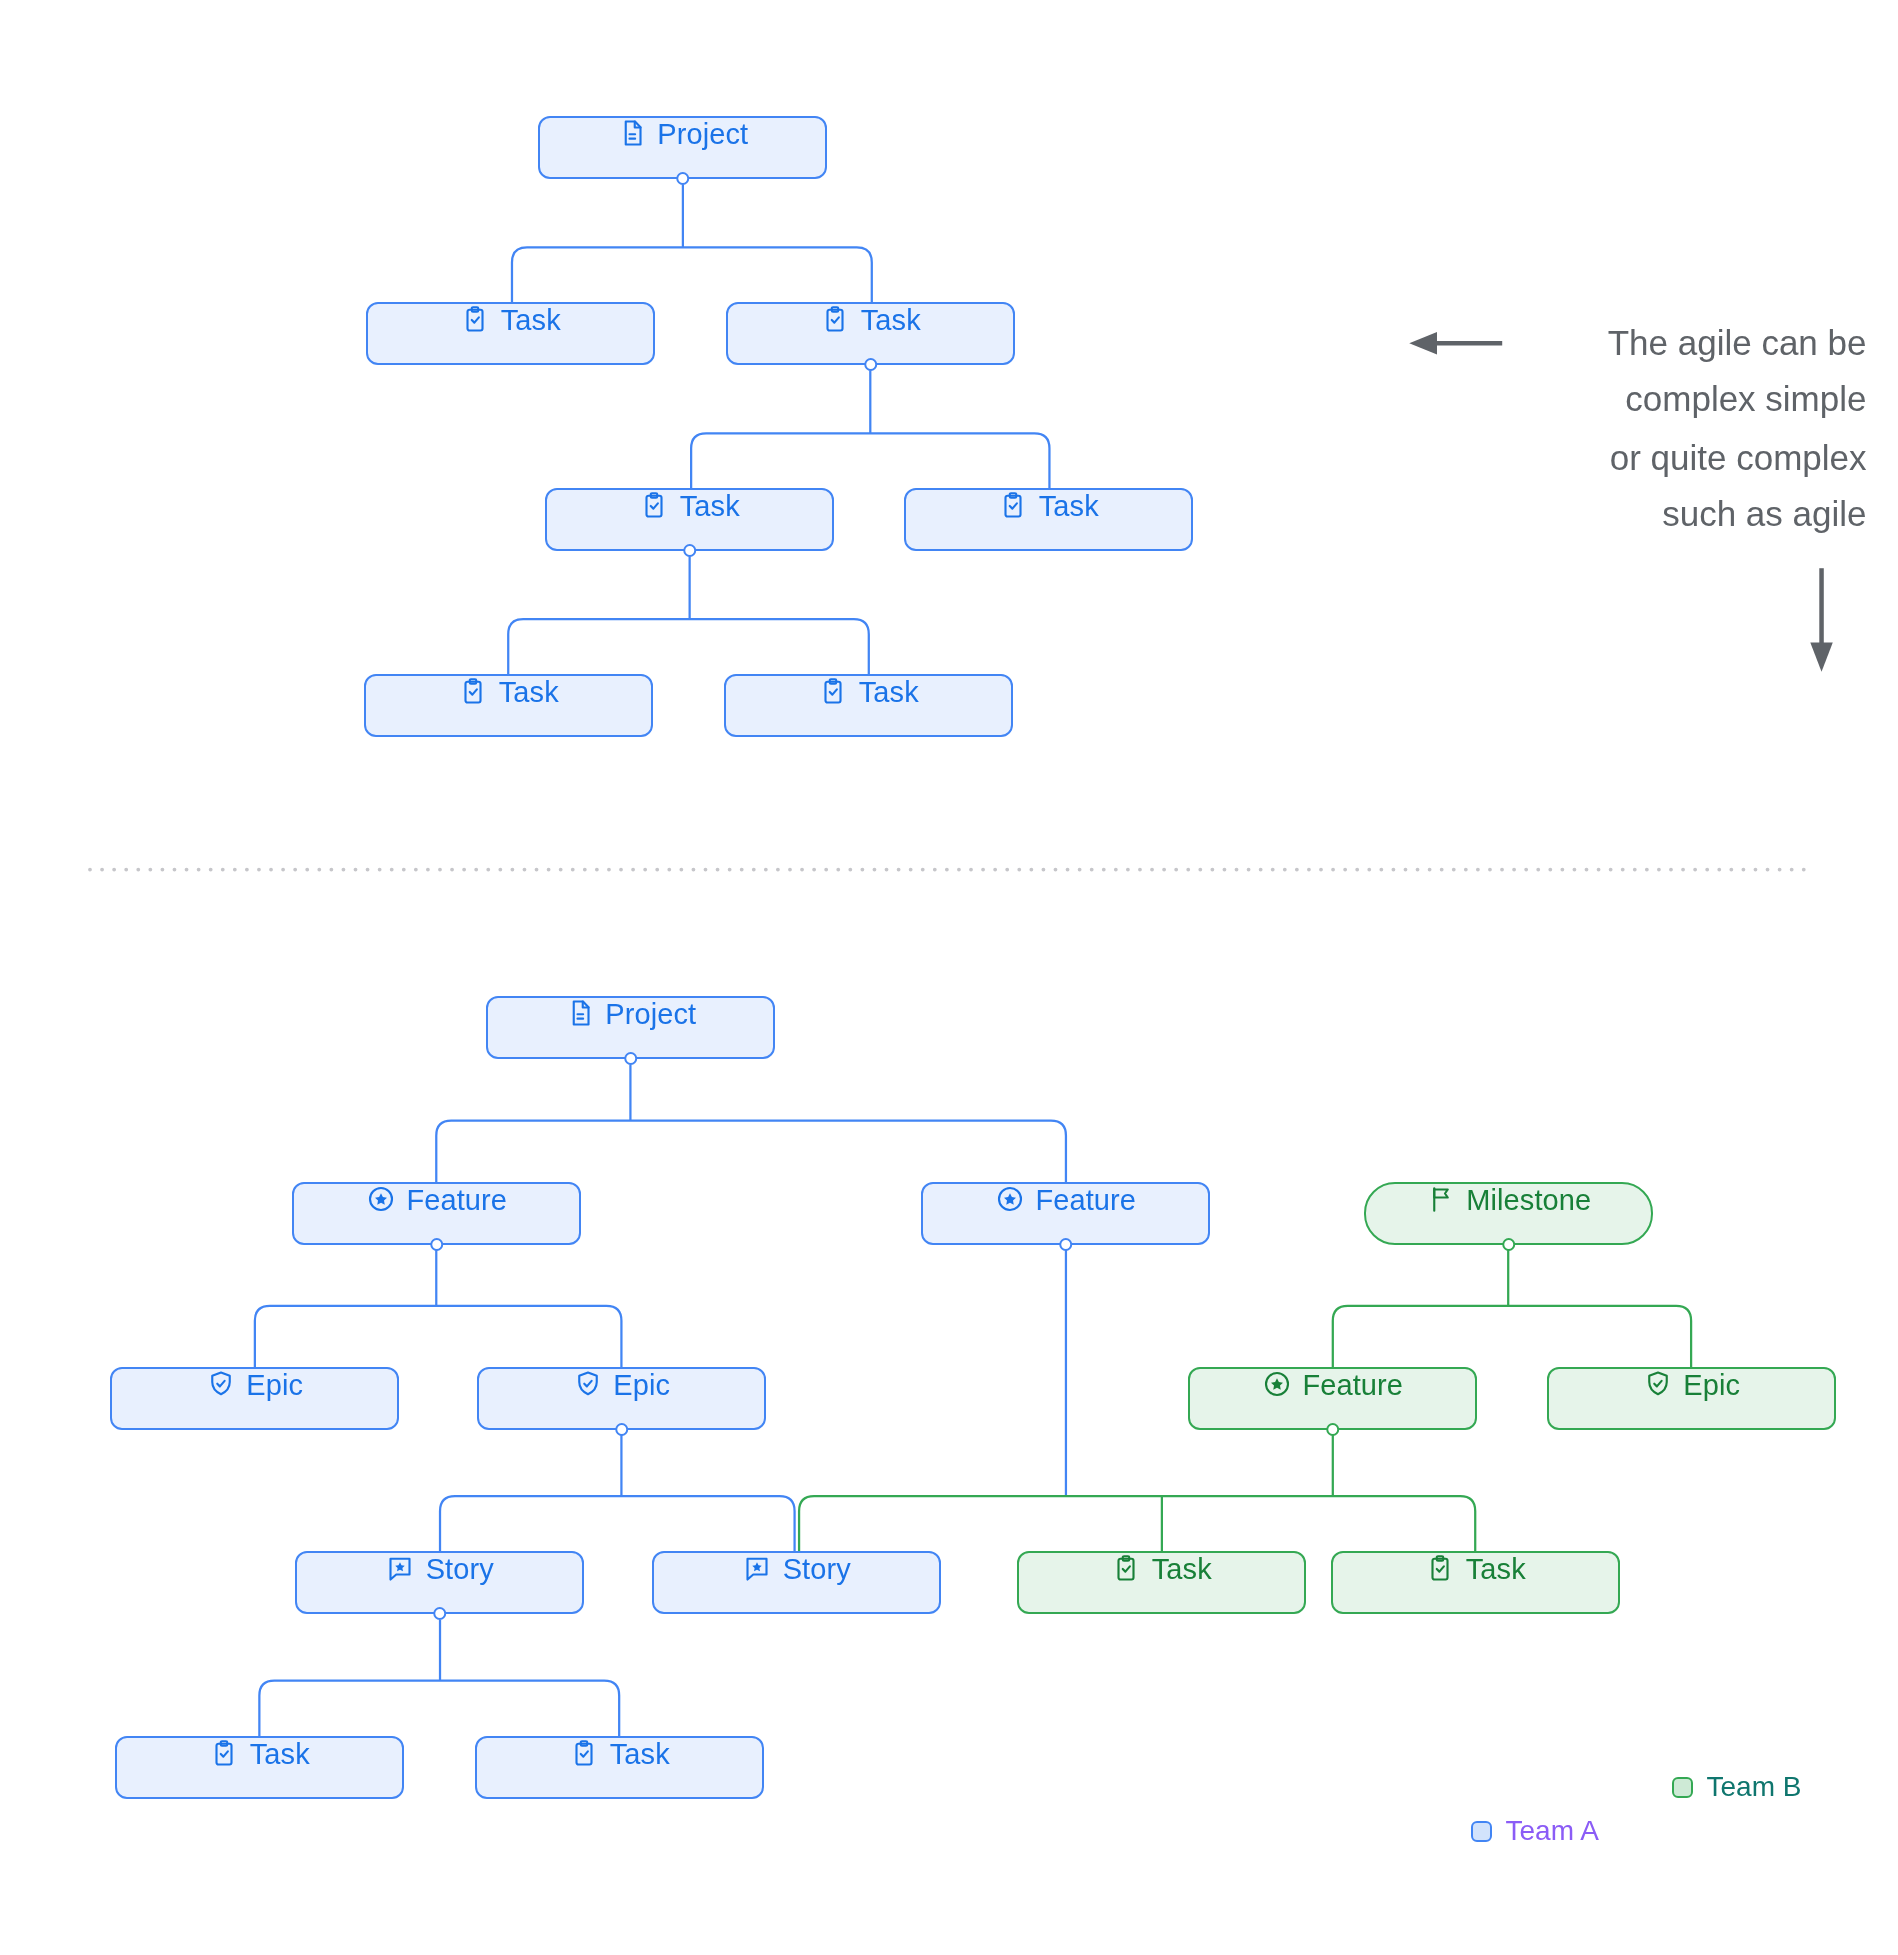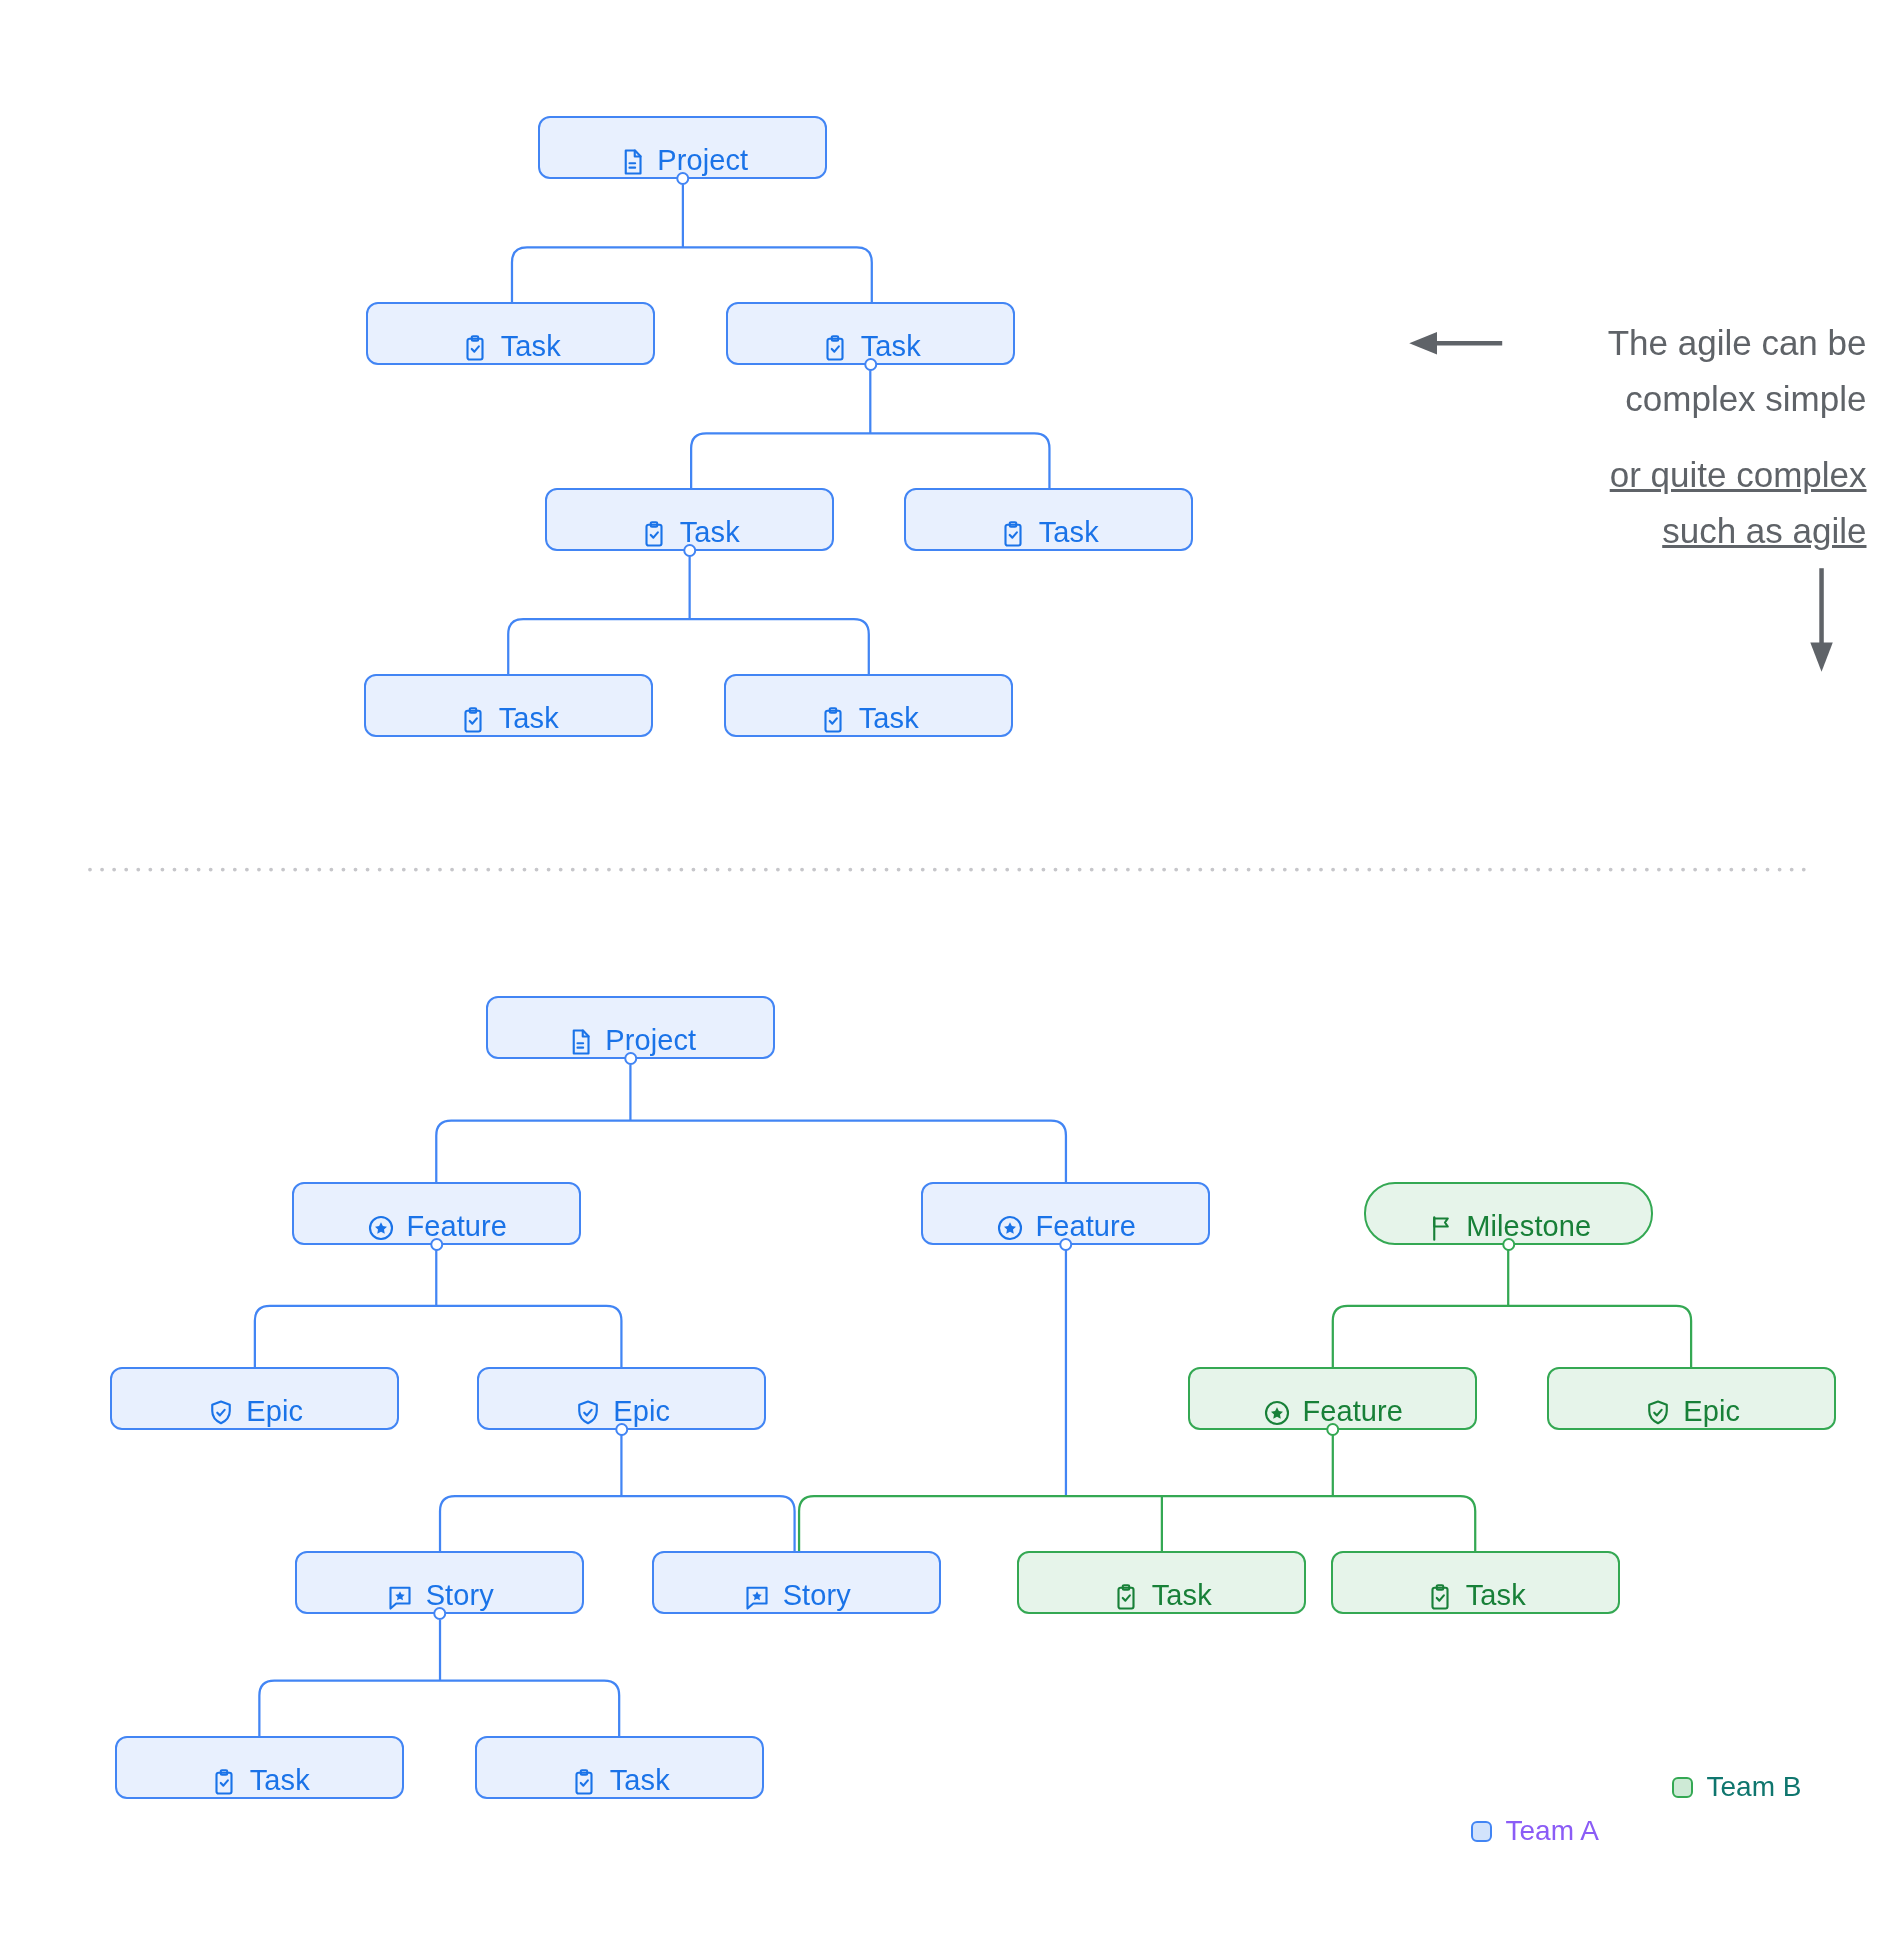--- a/index.html
+++ b/index.html
@@ -11,39 +11,39 @@
     --ann:#5f6368;--arrow:#5f6368;--divider:#c6c6ca;
   }
   svg.wires{position:absolute;left:0;top:0;z-index:1;}
   .wire-a{stroke:var(--a-border);stroke-width:3;fill:none;}
   .wire-b{stroke:var(--b-border);stroke-width:3;fill:none;}
   .wire-dot{stroke:var(--divider);stroke-width:5;fill:none;stroke-linecap:round;stroke-dasharray:0.1 16;}
   .arrow-line{stroke:var(--arrow);stroke-width:6;fill:none;}
   .arrow-head{fill:var(--arrow);stroke:none;}
   .node{
     position:absolute;z-index:2;width:289px;height:63px;box-sizing:border-box;
-    border:2.2px solid;border-radius:12px;display:flex;align-items:flex-end;justify-content:center;
+    border:2.2px solid;border-radius:12px;display:flex;align-items:flex-start;justify-content:center;
     gap:10.5px;font-size:29px;font-weight:500;letter-spacing:0.1px;
   }
   .team-a{background:var(--a-fill);border-color:var(--a-border);color:var(--a-text);}
   .team-b{background:var(--b-fill);border-color:var(--b-border);color:var(--b-text);}
   .node .ic{display:flex;align-items:center;}
   .node .ic svg{width:30px;height:30px;}
   .port{
     position:absolute;left:50%;bottom:-8.2px;width:13.5px;height:13.5px;box-sizing:border-box;
     border-radius:50%;background:#fff;border:2.2px solid;transform:translateX(-50%);z-index:3;
   }
   .team-a .port{border-color:var(--a-border);}
   .team-b .port{border-color:var(--b-border);}
   .annotation{
     position:absolute;z-index:2;right:31.5px;top:315px;text-align:right;
     color:var(--ann);font-size:35px;line-height:56px;font-weight:400;
   }
   .annotation p{margin:0;}
-  .annotation p + p{margin-top:20px;text-decoration:underline;}
+  .annotation p + p{margin-top:3px;}
   .legend-item{
     position:absolute;z-index:2;display:flex;align-items:center;gap:13.5px;
     font-size:28px;font-weight:500;
   }
   .legend-item .swatch{width:21px;height:21px;box-sizing:border-box;border:2.2px solid;border-radius:6px;}
   #legend-a{left:1471px;top:1771px;color:#8b5cf6;margin-top:44px;}
   #legend-a .swatch{background:#d2e3fc;border-color:#4285f4;}
   #legend-b{left:1672px;top:1771px;color:#0f766e;}
   #legend-b .swatch{background:#ceead6;border-color:#34a853;}
 </style>

